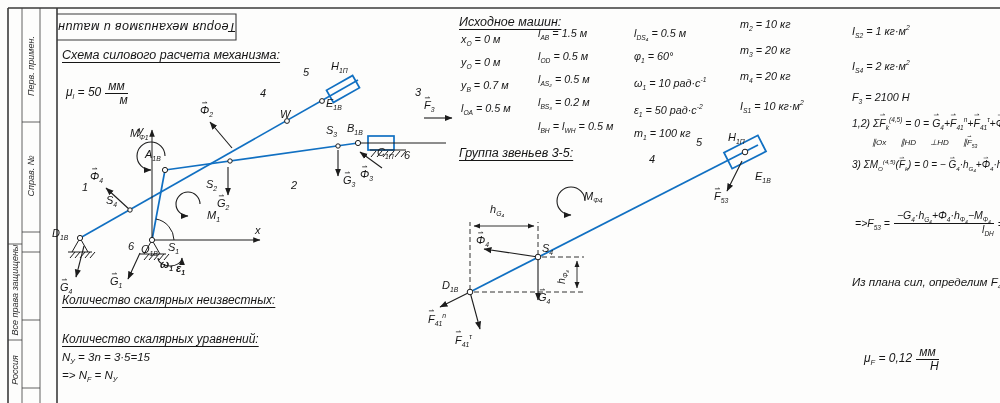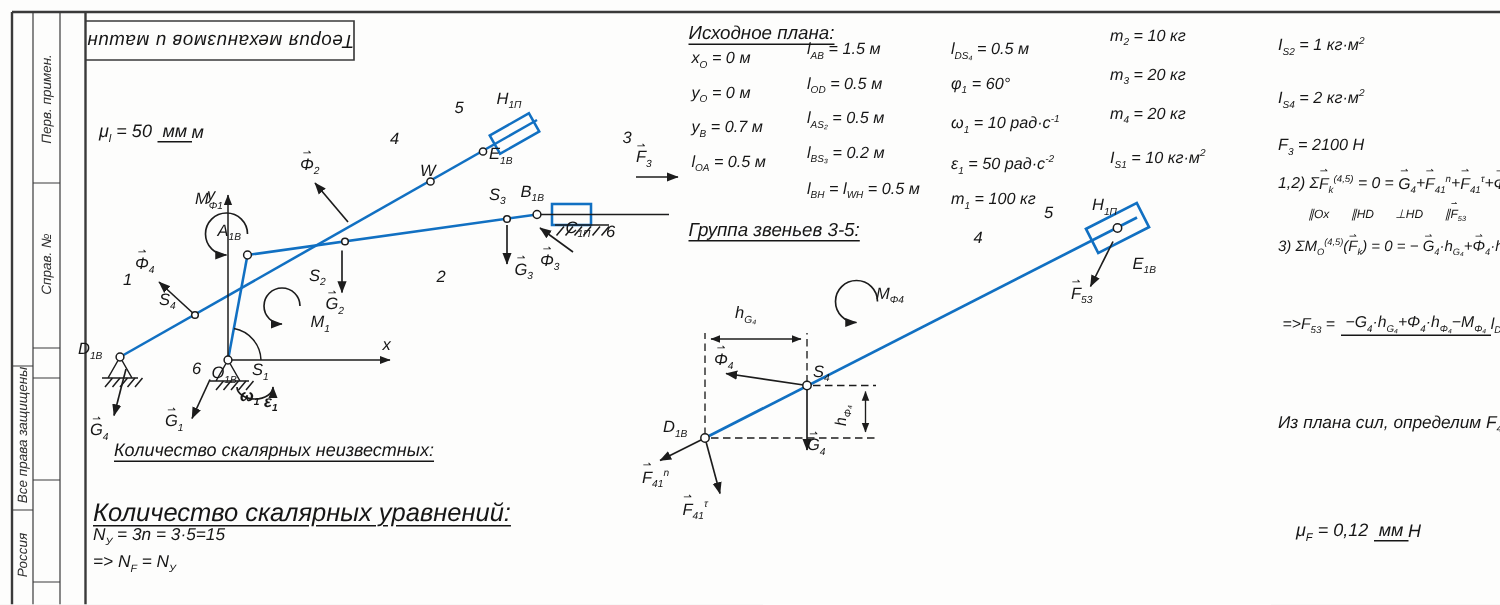--- a/index.html
+++ b/index.html
@@ -14,21 +14,21 @@
   .vec::before{content:"⇀";position:absolute;left:50%;top:-0.62em;transform:translateX(-50%);
                font-size:0.62em;font-style:normal;line-height:1}
   .hd{position:absolute;white-space:nowrap;font-size:12.5px;text-decoration:underline;text-underline-offset:3px}
   .col{position:absolute;font-size:10.8px}
   .col>div{line-height:13px;white-space:nowrap}
   .sp19>div{margin-bottom:6px}
   .sp22>div{margin-bottom:9px}
   .sp27>div{margin-bottom:14px}
   .eqrow{position:absolute;display:flex;align-items:center;gap:4px;white-space:nowrap}
   .eq{position:absolute;white-space:nowrap;font-size:10.5px}
-  .frac{display:inline-flex;flex-direction:row;align-items:center;line-height:1.1;vertical-align:middle}
+  .frac{display:inline-flex;flex-direction:column;align-items:flex-end;line-height:1.1;vertical-align:middle}
   .frac .fn{border-bottom:1px solid #161616;padding:0 3px}
   .vstamp{position:absolute;white-space:nowrap;font-size:9px;color:#2e2e2e;
           transform:translate(-50%,-50%) rotate(-90deg)}
   .tblock{position:absolute;left:147px;top:27px;white-space:nowrap;font-size:12.5px;letter-spacing:.4px;
           transform:translate(-50%,-50%) rotate(180deg)}
   .vlbl{position:absolute;white-space:nowrap;font-size:10.5px;transform:translate(-50%,-50%) rotate(-90deg)}
   .note{word-spacing:12px}
 </style>
 </head>
 <body>
@@ -129,20 +129,21 @@
       <circle cx="745" cy="152" r="2.8"></circle>
     </g>
   </svg>
 
   <div class="vstamp" style="left:31px;top:66px">Перв. примен.</div>
   <div class="vstamp" style="left:31px;top:176px">Справ. №</div>
   <div class="vstamp" style="left:15px;top:290px">Все права защищены</div>
   <div class="vstamp" style="left:15px;top:370px">Россия</div>
   <div class="tblock">Теория механизмов и машин</div>
 
+  <div class="hd" style="left:62px;top:48px">Схема силового расчета механизма:</div>
   <div class="eqrow" style="left:66px;top:80px;font-size:12px">
     <span>μ<sub>l</sub> = 50</span>
     <span class="frac">
       <span class="fn">мм</span>
       <span>м</span>
     </span>
   </div>
 
   <div class="lbl" style="left:331px;top:60px">H<sub>1П</sub></div>
   <div class="lbl" style="left:303px;top:66px">5</div>
@@ -171,21 +172,21 @@
   <div class="lbl" style="left:255px;top:224px">x</div>
   <div class="lbl" style="left:141px;top:243px">O<sub>1В</sub></div>
   <div class="lbl" style="left:168px;top:241px">S<sub>1</sub></div>
   <div class="lbl" style="left:128px;top:240px">6</div>
   <div class="lbl" style="left:52px;top:227px">D<sub>1В</sub></div>
   <div class="lbl" style="left:160px;top:258px;font-weight:700">ω<sub>1</sub></div>
   <div class="lbl" style="left:176px;top:262px;font-weight:700">ε<sub>1</sub></div>
   <div class="lbl" style="left:110px;top:275px"><span class="vec">G</span><sub>1</sub></div>
   <div class="lbl" style="left:60px;top:281px"><span class="vec">G</span><sub>4</sub></div>
 
-  <div class="hd" style="left:459px;top:15px">Исходное плана:</div>
+  <div class="hd" style="left:459px;top:15px">Исходное машин:</div>
   <div class="col sp19" style="left:461px;top:33px">
     <div>x<sub>О</sub> = 0 м</div>
     <div>y<sub>О</sub> = 0 м</div>
     <div>y<sub>В</sub> = 0.7 м</div>
     <div>l<sub>ОА</sub> = 0.5 м</div>
   </div>
   <div class="col sp19" style="left:538px;top:27px">
     <div>l<sub>АВ</sub> = 1.5 м</div>
     <div>l<sub>ОD</sub> = 0.5 м</div>
     <div>l<sub>АS₂</sub> = 0.5 м</div>
@@ -240,18 +241,18 @@
   </div>
   <div class="eq" style="left:852px;top:276px;font-size:11.5px">Из плана сил, определим F<sub>41</sub>=76</div>
   <div class="eqrow" style="left:864px;top:346px;font-size:12px">
     <span>μ<sub>F</sub> = 0,12</span>
     <span class="frac">
       <span class="fn">мм</span>
       <span>Н</span>
     </span>
   </div>
 
-  <div class="hd" style="left:76px;top:293px;font-size:12px">Количество скалярных неизвестных:</div>
-  <div class="hd" style="left:62px;top:332px;font-size:17px">Количество скалярных уравнений:</div>
+  <div class="hd" style="left:62px;top:293px;font-size:12px">Количество скалярных неизвестных:</div>
+  <div class="hd" style="left:62px;top:332px;font-size:12px">Количество скалярных уравнений:</div>
   <div class="eq" style="left:62px;top:351px;font-size:11.5px">N<sub>У</sub> = 3n = 3·5=15</div>
   <div class="eq" style="left:62px;top:369px;font-size:11.5px">=&gt; N<sub>F</sub> = N<sub>У</sub></div>
 
 </div>
 
 </body></html>

